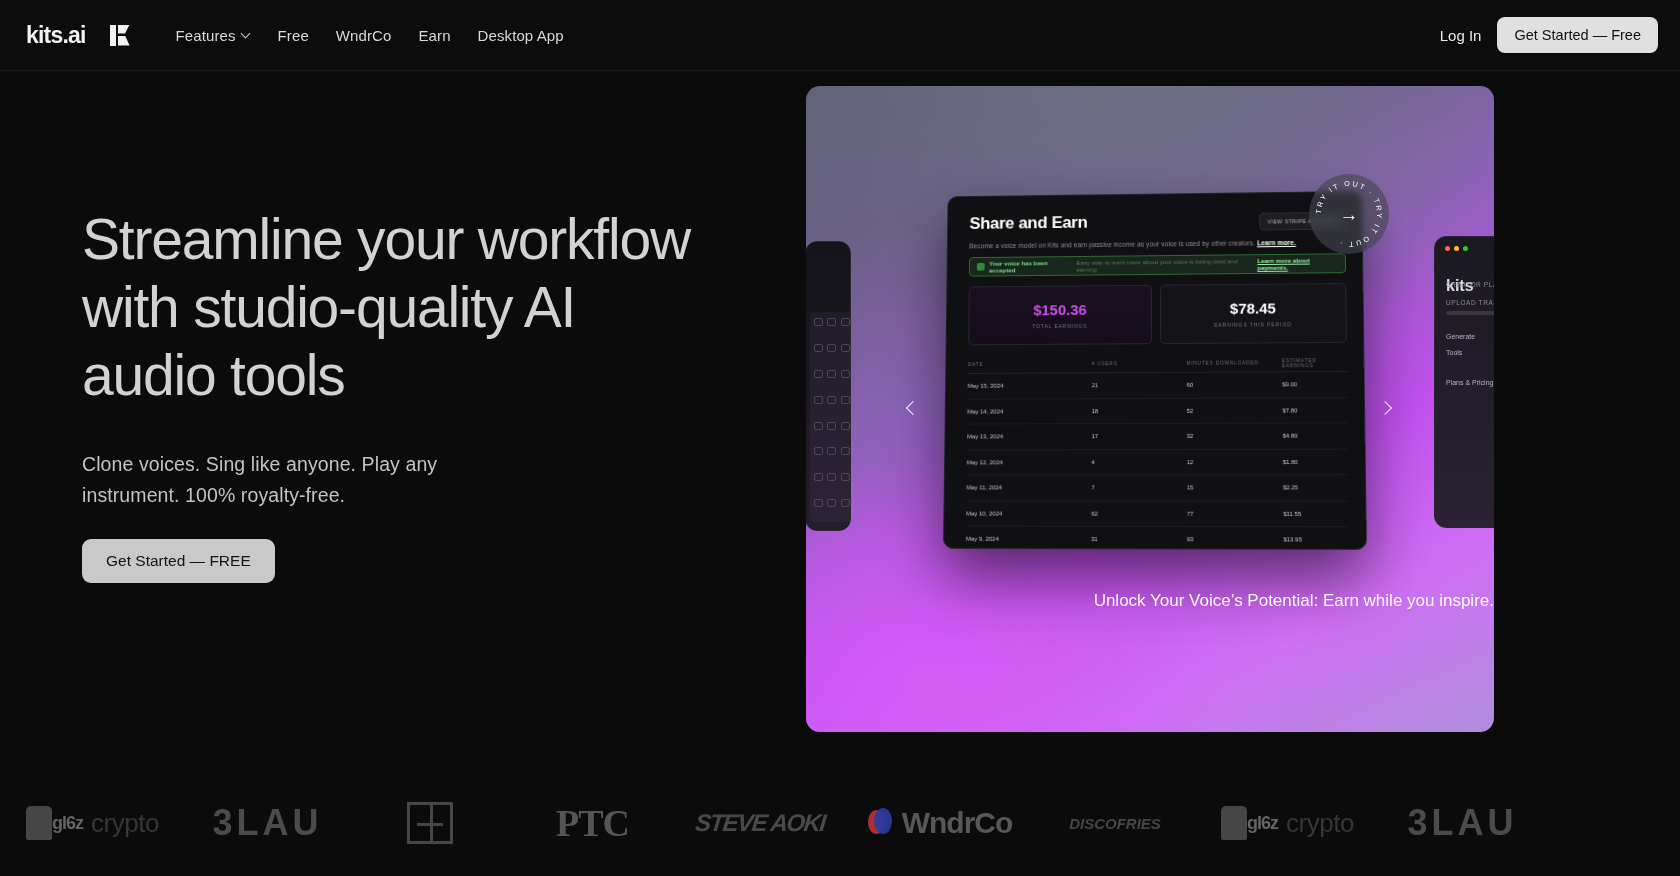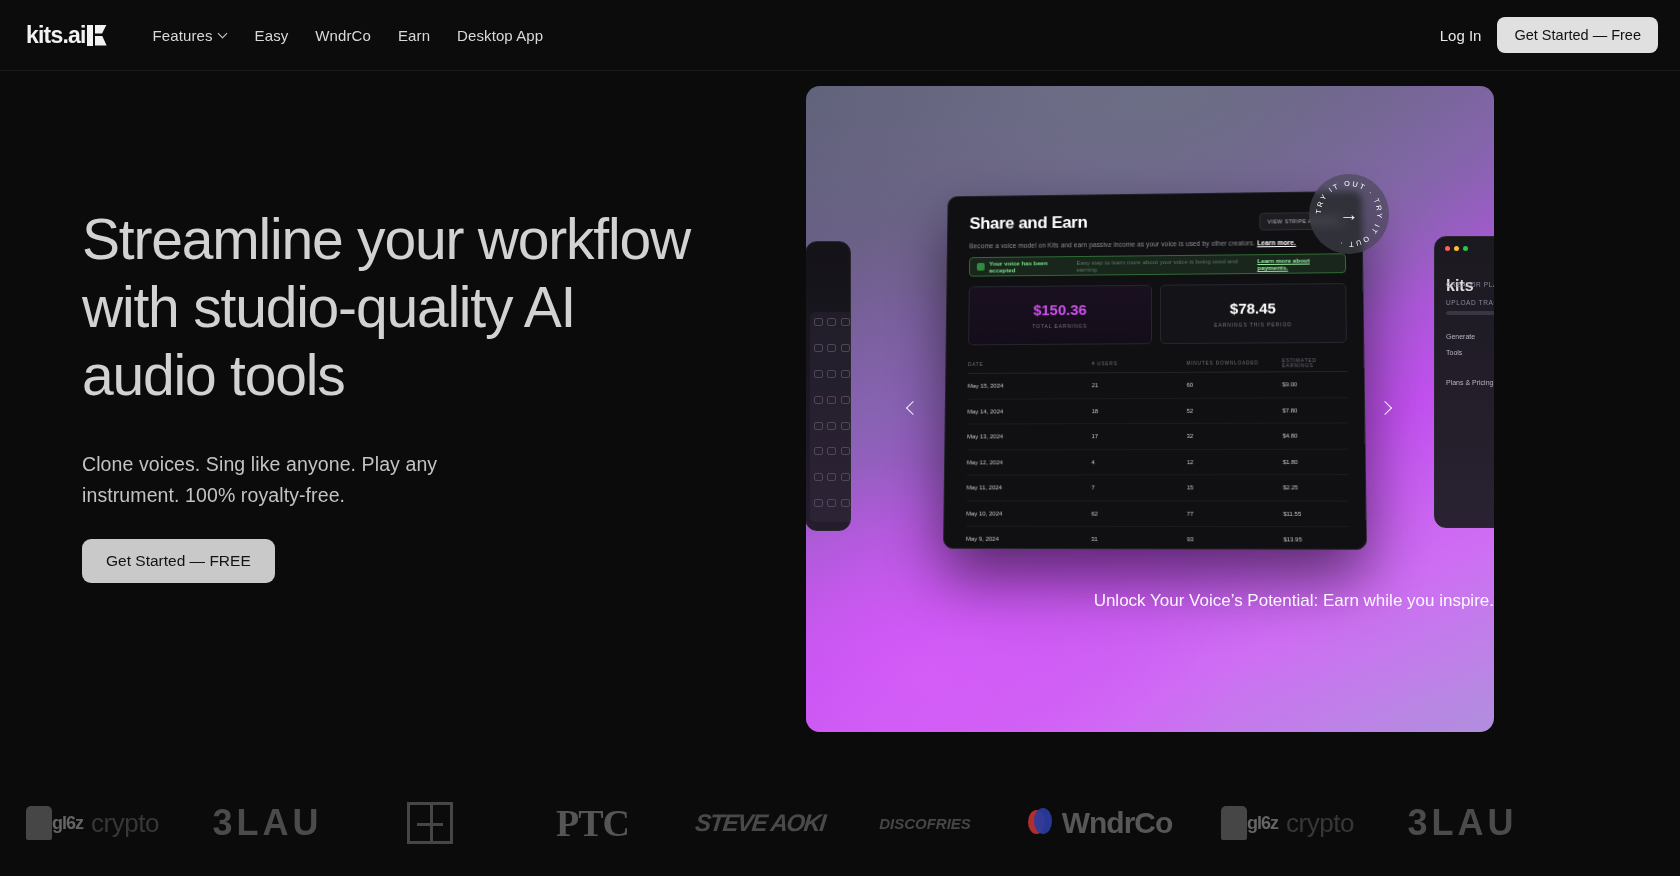--- a/index.html
+++ b/index.html
@@ -11,21 +11,21 @@
   }
 
   
   .nav {
     position:absolute; top:0; left:0; width:1680px; height:71px;
     display:flex; align-items:center;
     background:#0c0c0d;
     border-bottom:1px solid #1b1b1d;
     z-index:40;
   }
-  .brand { display:flex; align-items:center; gap:1px; margin-left:26px; }
+  .brand { display:flex; align-items:center; gap:24px; margin-left:26px; }
   .brand-word {
     color:#f2f2f2; font-size:23px; font-weight:700; letter-spacing:-0.8px;
   }
   .brand-mark {
     width:20px; height:21px; position:relative; display:inline-block;
   }
   .brand-mark i {
     position:absolute; background:#f2f2f2; display:block;
   }
   .brand-mark i.b1 { left:0; top:0; width:6px; height:21px; }
@@ -248,21 +248,21 @@
       <i class="b1"></i>
         <i class="b2"></i>
         <i class="b3"></i>
     </span>
   </div>
   <div class="nav-links">
     <div class="nav-link">
       <span>Features</span>
       <span class="caret"></span>
     </div>
-    <div class="nav-link">Easy</div>
+    <div class="nav-link">Free</div>
     <div class="nav-link">WndrCo</div>
     <div class="nav-link">Earn</div>
     <div class="nav-link">Desktop App</div>
   </div>
   <div class="nav-right">
     <div class="login">Log In</div>
     <button class="cta-nav">Get Started — Free</button>
   </div>
 </div>
 
@@ -416,31 +416,31 @@
     <span class="sq"></span>
     <span class="t1">gl6z</span>
     <span class="t2">crypto</span>
   </div>
   <div class="logo lg-3lau">3LAU</div>
   <div class="logo lg-icon">
     <span class="box"></span>
   </div>
   <div class="logo lg-ptc">PTC</div>
   <div class="logo lg-aoki">STEVE AOKI</div>
-  <div class="logo lg-disco">
-    <span>DISCO</span>
-      <br>
-    <span>FRIES</span>
-  </div>
   <div class="logo lg-wndr">
     <span class="bl">
         <i></i>
         <i></i>
       </span>
     <span class="w">WndrCo</span>
   </div>
+  <div class="logo lg-disco">
+    <span>DISCO</span>
+      <br>
+    <span>FRIES</span>
+  </div>
   <div class="logo lg-gloz">
     <span class="sq"></span>
     <span class="t1">gl6z</span>
     <span class="t2">crypto</span>
   </div>
   <div class="logo lg-3lau">3LAU</div>
 </div>
 
 </body></html>

